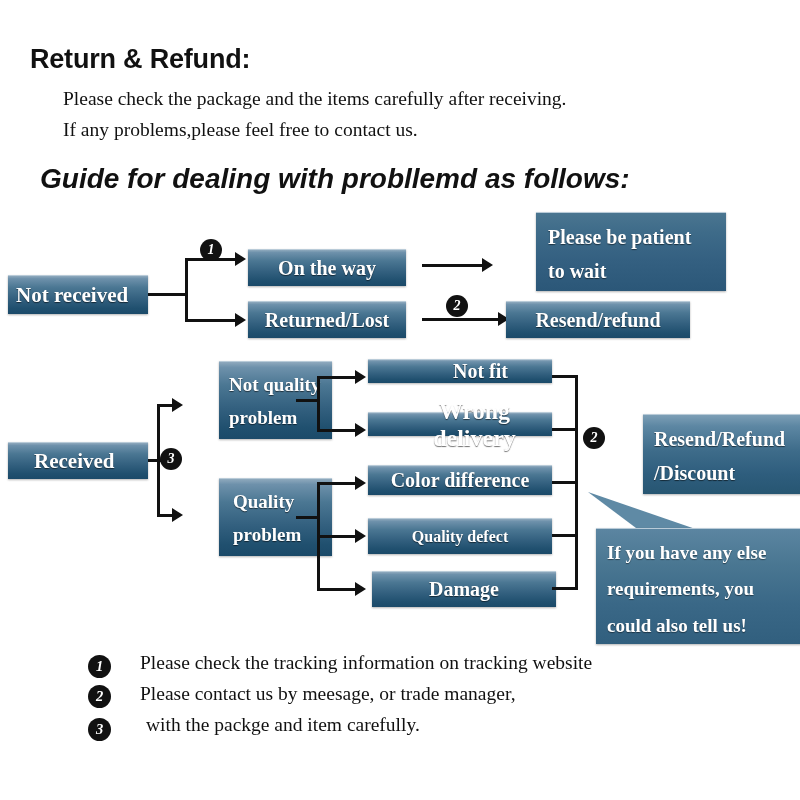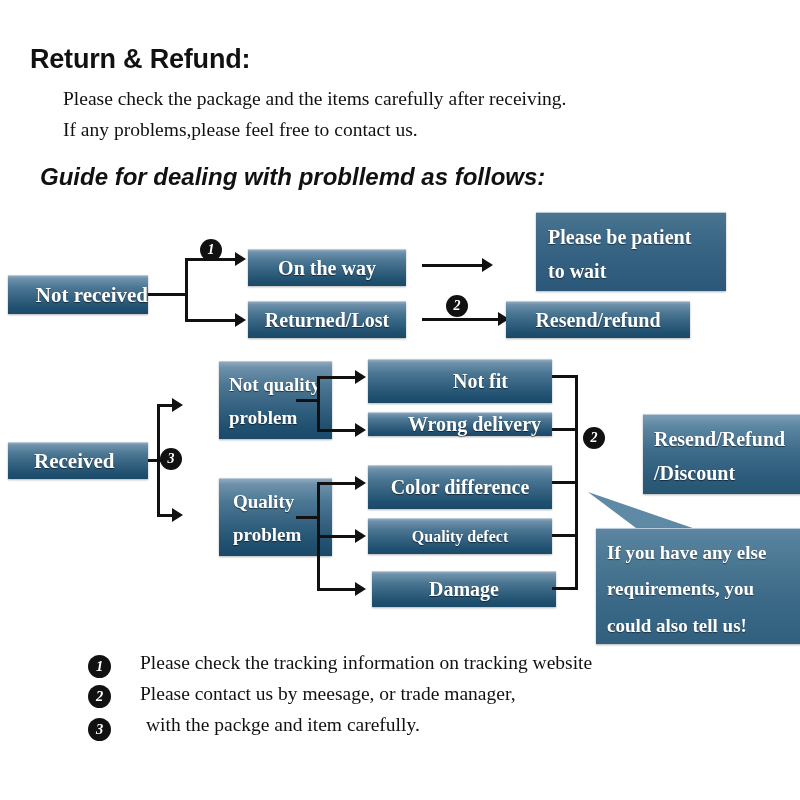--- a/index.html
+++ b/index.html
@@ -22,21 +22,21 @@
   .lead{
     position:absolute;
     font-family:"Liberation Serif", serif;
     font-size:19.5px;color:#111;white-space:nowrap;
   }
   .lead1{left:63px;top:88px;}
   .lead2{left:63px;top:119px;}
   .guide{
     position:absolute;left:40px;top:163px;
     font-family:"Liberation Sans", sans-serif;
-    font-style:italic;font-weight:bold;font-size:24px;color:#111;
+    font-style:italic;font-weight:bold;font-size:28px;color:#111;
     white-space:nowrap;
   }
 
   
   .box{
     position:absolute;
     box-sizing:border-box;
     color:#ffffff;
     font-family:"Liberation Serif", serif;
     font-weight:bold;
@@ -125,21 +125,21 @@
 </head>
 <body>
 
 <div class="page">
 
   <div class="title">Return &amp; Refund:</div>
   <div class="lead lead1">Please check the package and the items carefully after receiving.</div>
   <div class="lead lead2">If any problems,please feel free to contact us.</div>
   <div class="guide">Guide for dealing with probllemd as follows:</div>
 
-  <div class="box" style="left:8px;top:275px;width:140px;height:39px;font-size:21px;padding-left:8px;justify-content:flex-end;">
+  <div class="box" style="left:8px;top:275px;width:140px;height:39px;font-size:21px;padding-left:8px;">
     <span>Not received</span>
   </div>
 
   <div class="ln-h" style="left:148px;top:293px;width:40px;"></div>
   <div class="ln-v" style="left:185px;top:258px;height:64px;"></div>
   <div class="ln-h" style="left:185px;top:258px;width:52px;"></div>
   <div class="arrow" style="left:235px;top:252px;"></div>
   <div class="ln-h" style="left:185px;top:319px;width:52px;"></div>
   <div class="arrow" style="left:235px;top:313px;"></div>
 
@@ -208,27 +208,27 @@
 
   <div class="ln-h" style="left:296px;top:516px;width:24px;"></div>
   <div class="ln-v" style="left:317px;top:482px;height:108px;"></div>
   <div class="ln-h" style="left:317px;top:482px;width:40px;"></div>
   <div class="arrow" style="left:355px;top:476px;"></div>
   <div class="ln-h" style="left:317px;top:535px;width:40px;"></div>
   <div class="arrow" style="left:355px;top:529px;"></div>
   <div class="ln-h" style="left:317px;top:588px;width:40px;"></div>
   <div class="arrow" style="left:355px;top:582px;"></div>
 
-  <div class="box center" style="left:368px;top:359px;width:184px;height:44px;font-size:20px;padding-left:41px;">
+  <div class="box center" style="left:368px;top:359px;width:184px;height:24px;font-size:20px;padding-left:41px;">
     <span>Not fit</span>
   </div>
-  <div class="box center" style="left:368px;top:412px;width:184px;height:24px;font-size:20px;padding-left:29px;">
+  <div class="box center" style="left:368px;top:412px;width:184px;height:24px;font-size:24px;padding-left:29px;">
     <span>Wrong delivery</span>
   </div>
-  <div class="box center" style="left:368px;top:465px;width:184px;height:44px;font-size:20px;">
+  <div class="box center" style="left:368px;top:465px;width:184px;height:30px;font-size:20px;">
     <span>Color difference</span>
   </div>
   <div class="box center" style="left:368px;top:518px;width:184px;height:36px;font-size:16px;">
     <span>Quality defect</span>
   </div>
   <div class="box center" style="left:372px;top:571px;width:184px;height:36px;font-size:20px;">
     <span>Damage</span>
   </div>
 
   <div class="ln-h" style="left:552px;top:375px;width:25px;"></div>

